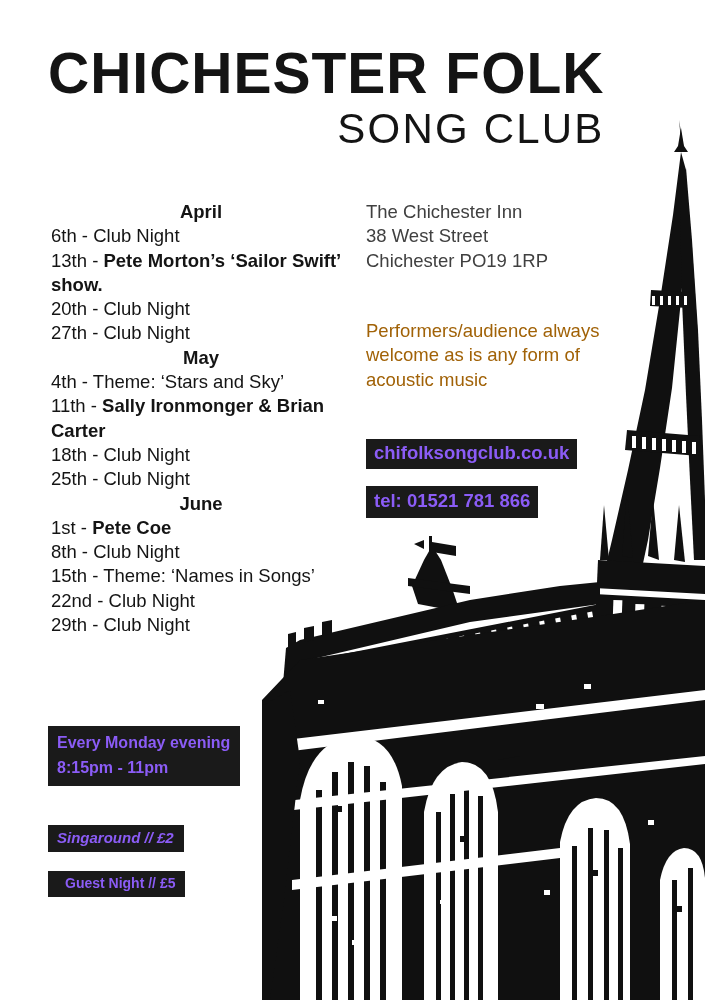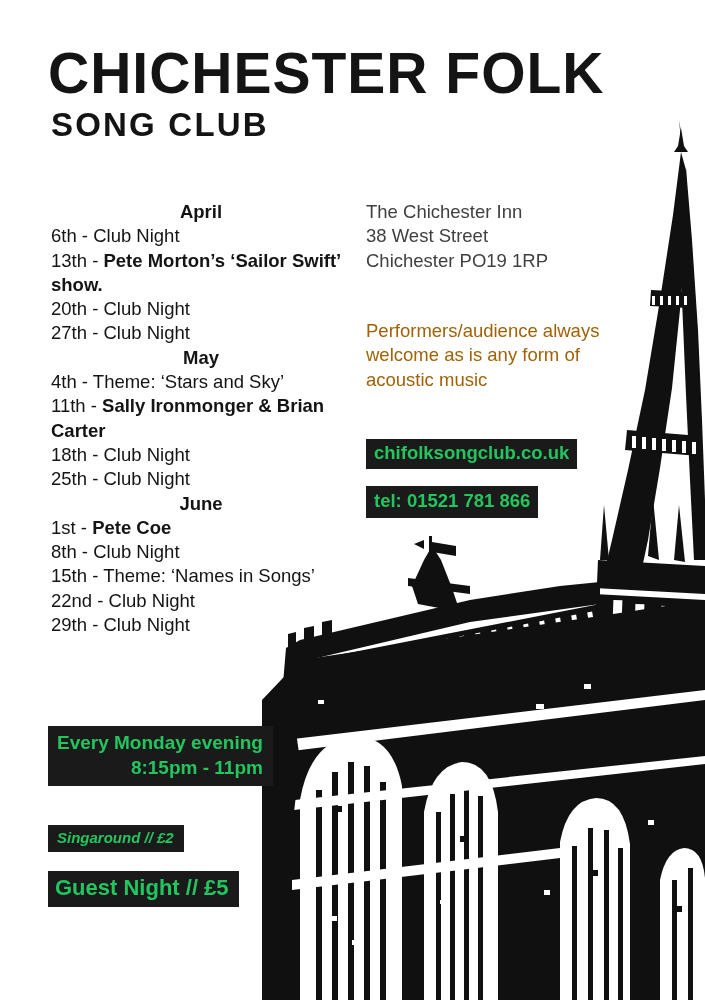--- a/index.html
+++ b/index.html
@@ -37,28 +37,29 @@
   }
   .title-main {
     font-size: 57px;
     font-weight: bold;
     line-height: 0.98;
     letter-spacing: 1.0px;
     color: #141414;
     white-space: nowrap;
   }
   .title-sub {
-    font-size: 33px;
-    font-weight: bold;
+    font-size: 42px;
+    font-weight: normal;
     line-height: 1.0;
     letter-spacing: 2.2px;
     color: #141414;
     margin-top: 6px;
     margin-left: 3px;
     white-space: nowrap;
+    text-align: right;
   }
 
   
   .listings {
     position: absolute;
     left: 51px;
     top: 200px;
     width: 300px;
     z-index: 3;
     font-size: 18.5px;
@@ -92,52 +93,51 @@
     font-size: 18.5px;
     line-height: 24.3px;
     color: #a16207;
   }
 
   
   .hl {
     position: absolute;
     z-index: 3;
     background: #1a1a1a;
-    color: #22c55e;
+    color: #8b5cf6;
     font-weight: bold;
     display: inline-block;
     white-space: nowrap;
   }
   #web-box {
     left: 366px; top: 439px;
     font-size: 18.5px;
     padding: 3px 8px 5px 8px;
   }
   #tel-box {
     left: 366px; top: 486px;
     font-size: 18.5px;
     padding: 4px 8px 6px 8px;
   }
   #schedule-box {
     left: 48px; top: 726px;
-    font-size: 19px;
+    font-size: 16px;
     line-height: 25px;
     padding: 4px 10px 6px 9px;
-    text-align: right;
   }
   #singaround-box {
     left: 48px; top: 825px;
     font-size: 15px;
     padding: 4px 10px 6px 9px;
     font-style: italic;
   }
   #guest-box {
     left: 48px; top: 871px;
-    font-size: 22px;
-    padding: 4px 10px 6px 7px;
+    font-size: 14px;
+    padding: 4px 10px 6px 17px;
   }
   .hl-line { display: block; }
 </style>
 </head>
 <body>
 
 <div id="poster">
 
   <svg id="cathedral" viewBox="0 0 705 1000" preserveAspectRatio="none">
     <defs>

